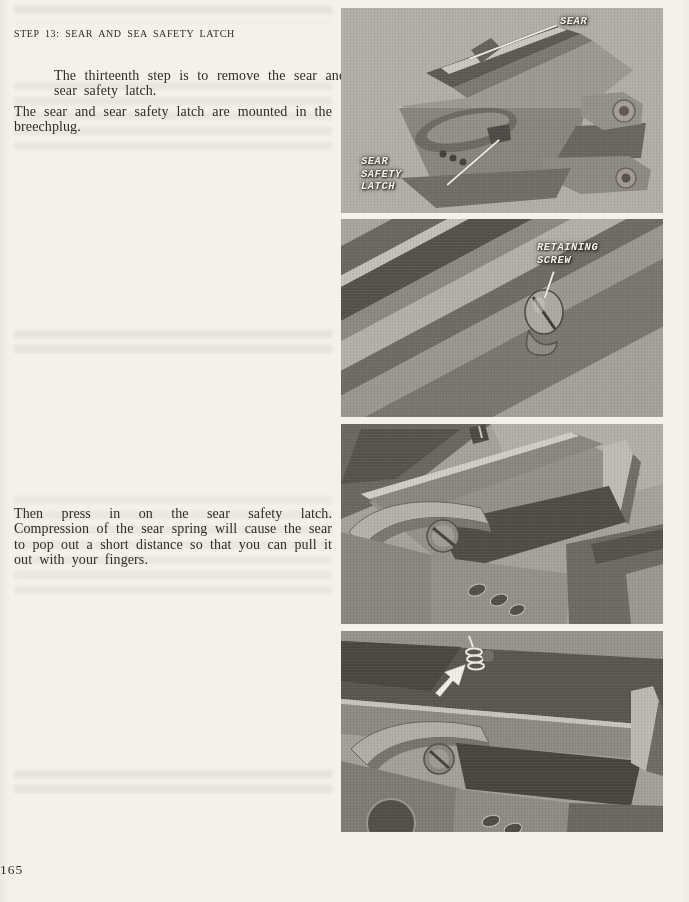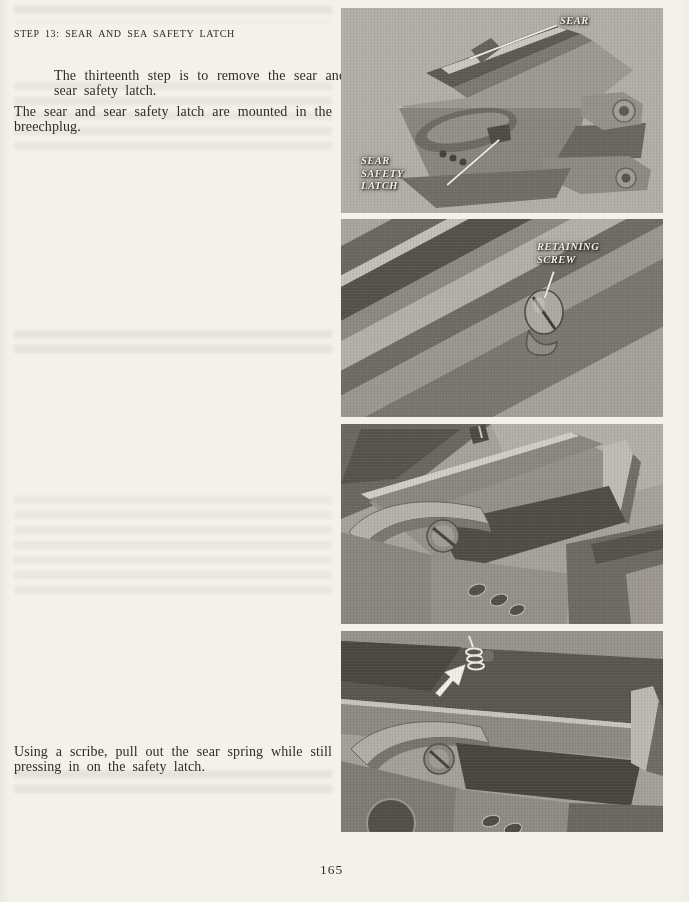--- a/index.html
+++ b/index.html
@@ -22,21 +22,21 @@
     position:absolute; left:14px; width:318px;
     font-size:14px; line-height:15.3px; text-align:justify; word-spacing:3.5px;
     letter-spacing:0.1px; z-index:2; margin:0;
   }
   .p-intro1{top:68px;margin-left:40px;}
   .p-intro2{top:104px;}
   .p-screw{top:301px; text-align-last:justify;}
   .p-press{top:506px;}
   .p-scribe{top:744px;}
   .page-number{
-    position:absolute; left:0; right:26px; top:862px; text-align:center;
+    position:absolute; left:0; right:26px; top:862px; 
     font-size:13.5px; letter-spacing:1px; z-index:2;
   }
   
   .bleed{
     position:absolute; left:14px; width:318px; z-index:1; opacity:0.12;
     background-image:repeating-linear-gradient(to bottom,
       rgba(118,110,96,0.9) 0px, rgba(118,110,96,0.9) 8px, transparent 8px, transparent 15px);
     filter:blur(1.4px); pointer-events:none;
   }
   .bl1{top:6px;  height:16px;}
@@ -55,21 +55,21 @@
   .f4{top:631px; height:201px;}
   .photo svg{display:block; width:100%; height:100%;}
   .tex{
     position:absolute; inset:0; pointer-events:none;
     background-image:
       repeating-linear-gradient(0deg, rgba(255,255,255,0.05) 0 1px, transparent 1px 3px),
       repeating-linear-gradient(90deg, rgba(0,0,0,0.05) 0 1px, transparent 1px 3px);
   }
   .photo-label{
     position:absolute; z-index:3; white-space:pre-line;
-    font-family:Liberation Serif, serif;
+    font-family:Liberation Mono, monospace;
     font-style:italic; font-weight:700; font-size:10.5px; line-height:12.5px;
     letter-spacing:0.5px; color:var(--label_color);
     text-shadow:0 0 2px #34322d, 0 0 4px rgba(40,38,33,0.85), 1px 1px 2px rgba(25,24,20,0.9);
   }
   .lbl-sear{left:219px; top:7px;}
   .lbl-latch{left:20px; top:147px;}
   .lbl-retaining{left:196px; top:22px;}
   .leader{
     position:absolute; height:1.5px; background:var(--leader_color); z-index:3;
     transform-origin:left center; box-shadow:0 0 1px rgba(40,38,33,0.6);
@@ -85,21 +85,21 @@
 
   <div class="bleed bl1"></div>
   <div class="bleed bl2"></div>
   <div class="bleed bl3"></div>
   <div class="bleed bl4"></div>
   <div class="bleed bl5"></div>
 
   <div class="heading">STEP 13: SEAR AND SEA SAFETY LATCH</div>
   <p class="para p-intro1">The thirteenth step is to remove the sear and the sear safety latch.</p>
   <p class="para p-intro2">The sear and sear safety latch are mounted in the breechplug.</p>
-  <p class="para p-scribe">Using a scribe, pull out the sear spring while still pressing in on the safety latch.</p>
+  <p class="para p-press">Then press in on the sear safety latch. Compression of the sear spring will cause the sear to pop out a short distance so that you can pull it out with your fingers.</p>
 
   <figure class="photo f1" style="margin:0;">
     <svg viewBox="0 0 322 205" aria-hidden="true">
       <rect width="322" height="205" fill="#b2afa8"></rect>
       <polygon points="85,65 215,18 240,26 112,80" fill="#5d5953"></polygon>
       <polygon points="100,60 218,19 226,22 108,66" fill="#ccc8c0"></polygon>
       <polygon points="112,80 240,26 252,33 126,90" fill="#7d7972"></polygon>
       <polygon points="60,98 126,90 252,33 292,62 245,100 140,135" fill="#9d9992"></polygon>
       <polygon points="58,98 140,133 145,140 60,104" fill="#c8c4bc"></polygon>
       <polygon points="58,100 245,100 230,160 90,172" fill="#89857e"></polygon>

